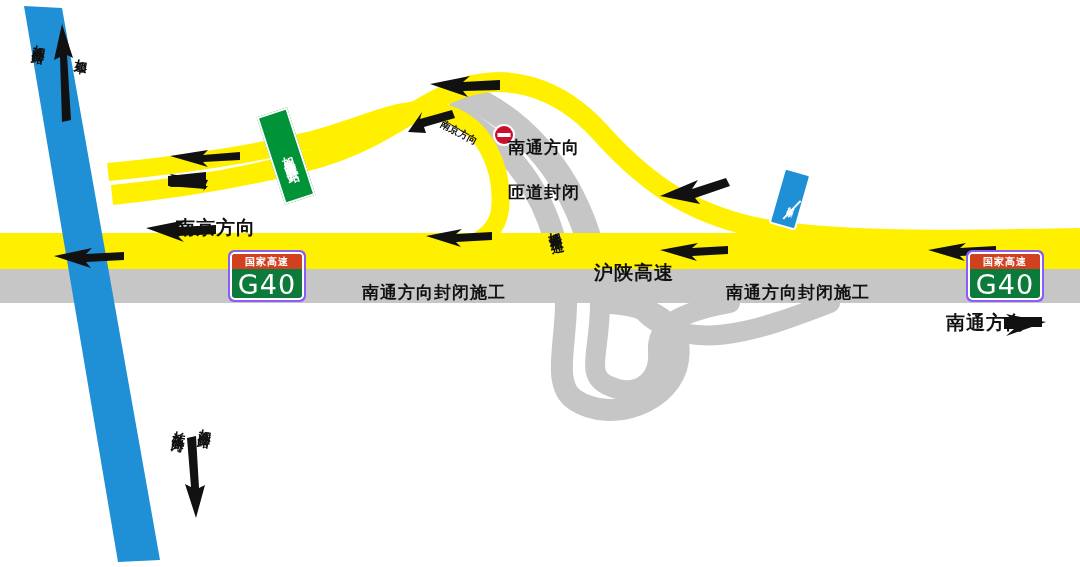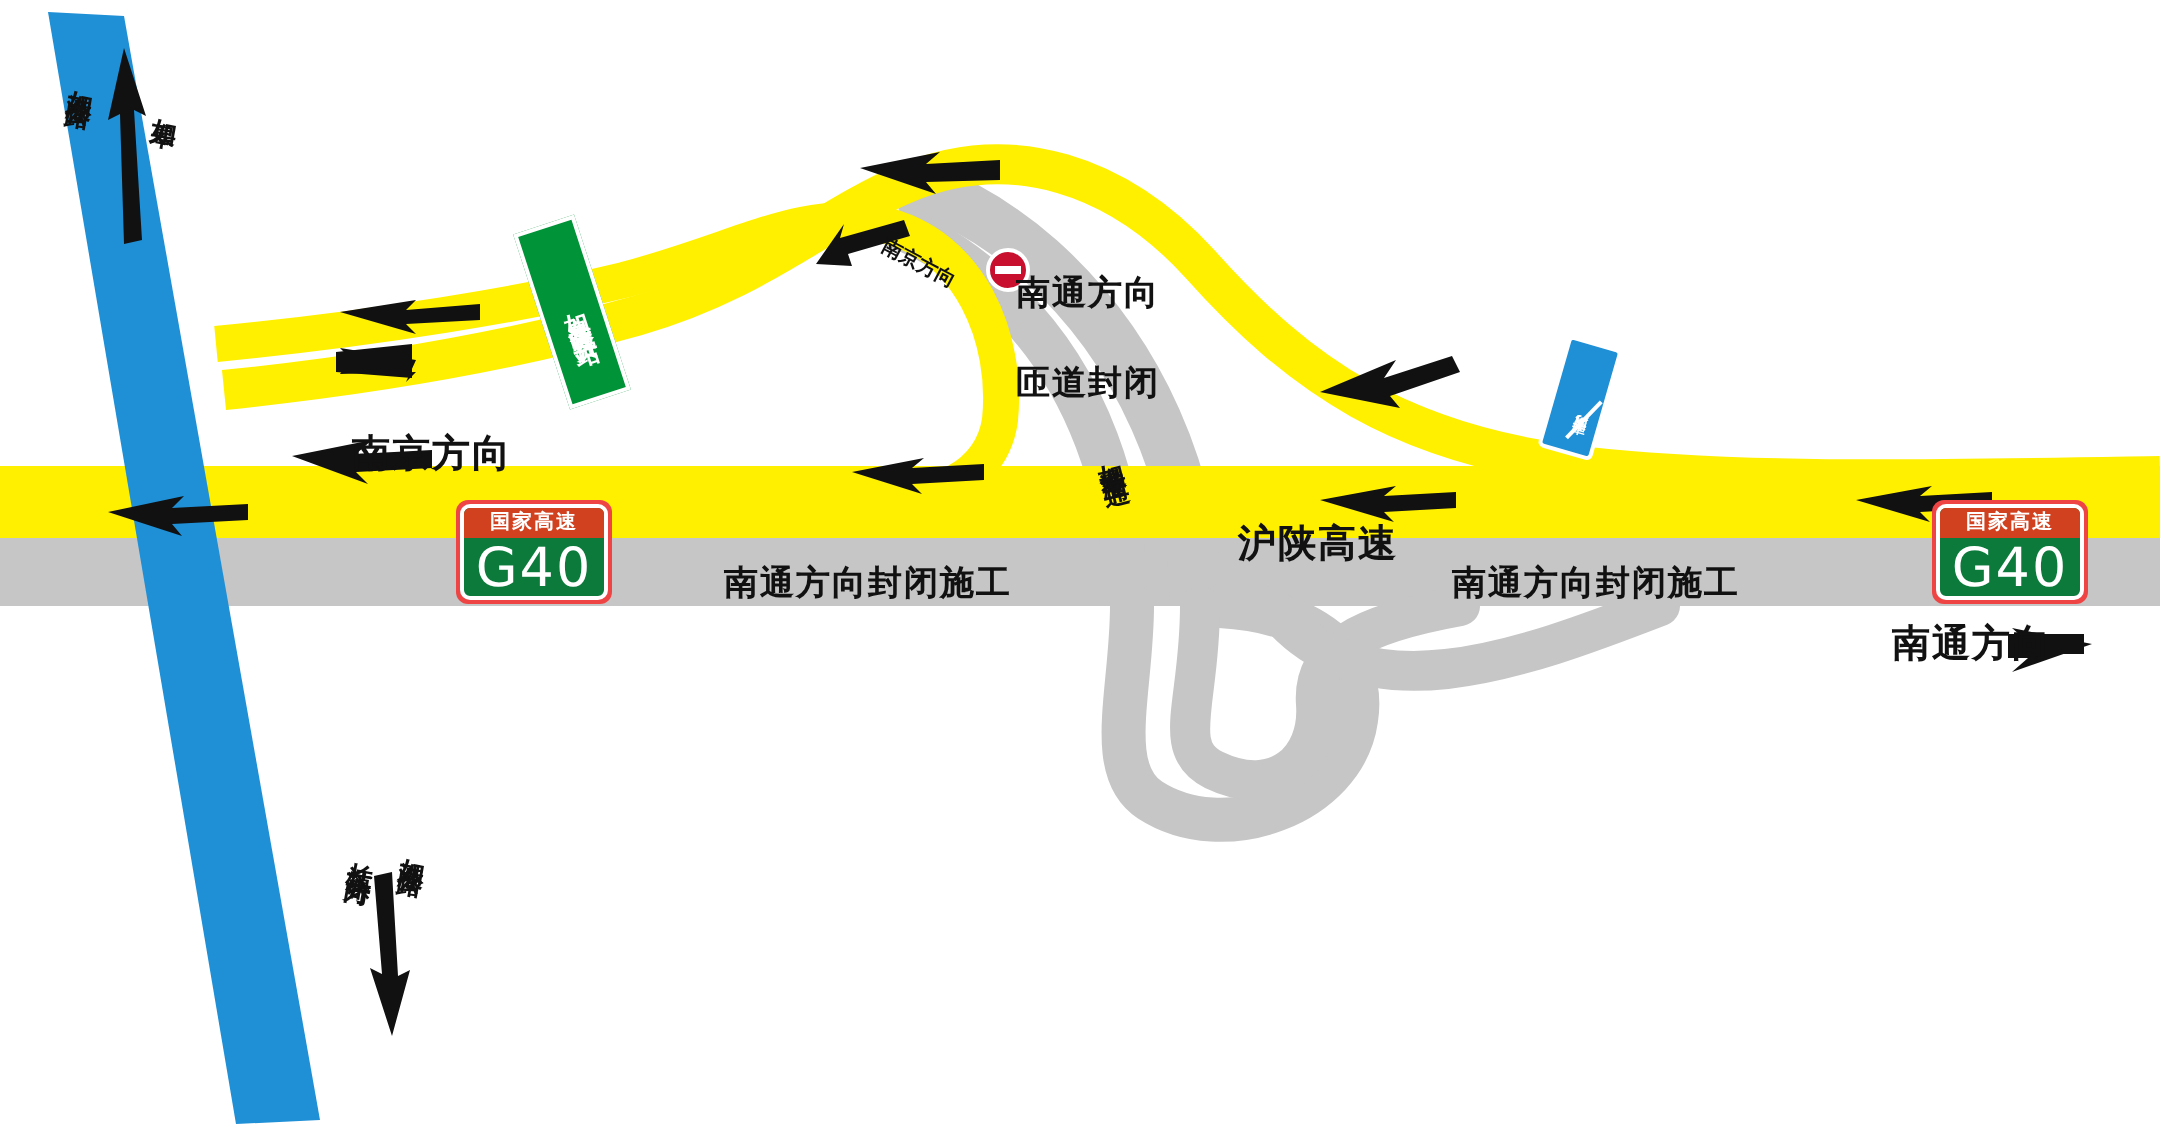--- a/index.html
+++ b/index.html
@@ -77,21 +77,21 @@
     width:2px;height:46%;
     background:#ffffff;
     transform:rotate(28deg);
     transform-origin:top center;
   }
 
   
   .g40{
     position:absolute;
     width:78px;height:52px;
-    background:#ef4444;
+    background:#8b5cf6;
     border-radius:6px;
     box-sizing:border-box;
     padding:2px;
     font-family:"DejaVu Sans","Liberation Sans",sans-serif;
   }
   .g40 .inner{
     width:100%;height:100%;
     border:2px solid #ffffff;
     border-radius:5px;
     background:#0b7a3b;
@@ -251,21 +251,21 @@
 
   <div class="no-entry" style="left:493px;top:124px;">
     <div class="bar"></div>
   </div>
 
   <div class="lbl lbl-mid" style="left:508px;top:138px;">南通方向</div>
   <div class="lbl lbl-mid" style="left:508px;top:159px;margin-top:24px;">匝道封闭</div>
 
   <div class="lbl lbl-big" style="left:176px;top:217px;">南京方向</div>
 
-  <div class="lbl lbl-big" style="left:619px;top:262px;">沪陕高速</div>
+  <div class="lbl lbl-big" style="left:594px;top:262px;">沪陕高速</div>
 
   <div class="lbl vert" style="left:543px;top:224px;font-size:13px;transform:rotate(-14deg);transform-origin:left top;">如皋港互通</div>
 
   <div class="lbl lbl-mid" style="left:362px;top:283px;">南通方向封闭施工</div>
 
   <div class="lbl lbl-mid" style="left:726px;top:283px;">南通方向封闭施工</div>
 
   <div class="lbl lbl-big" style="left:946px;top:312px;">南通方向</div>
 
   <div class="blue-sign" style="left:776px;top:170px;width:28px;height:58px;transform:rotate(196deg);">

